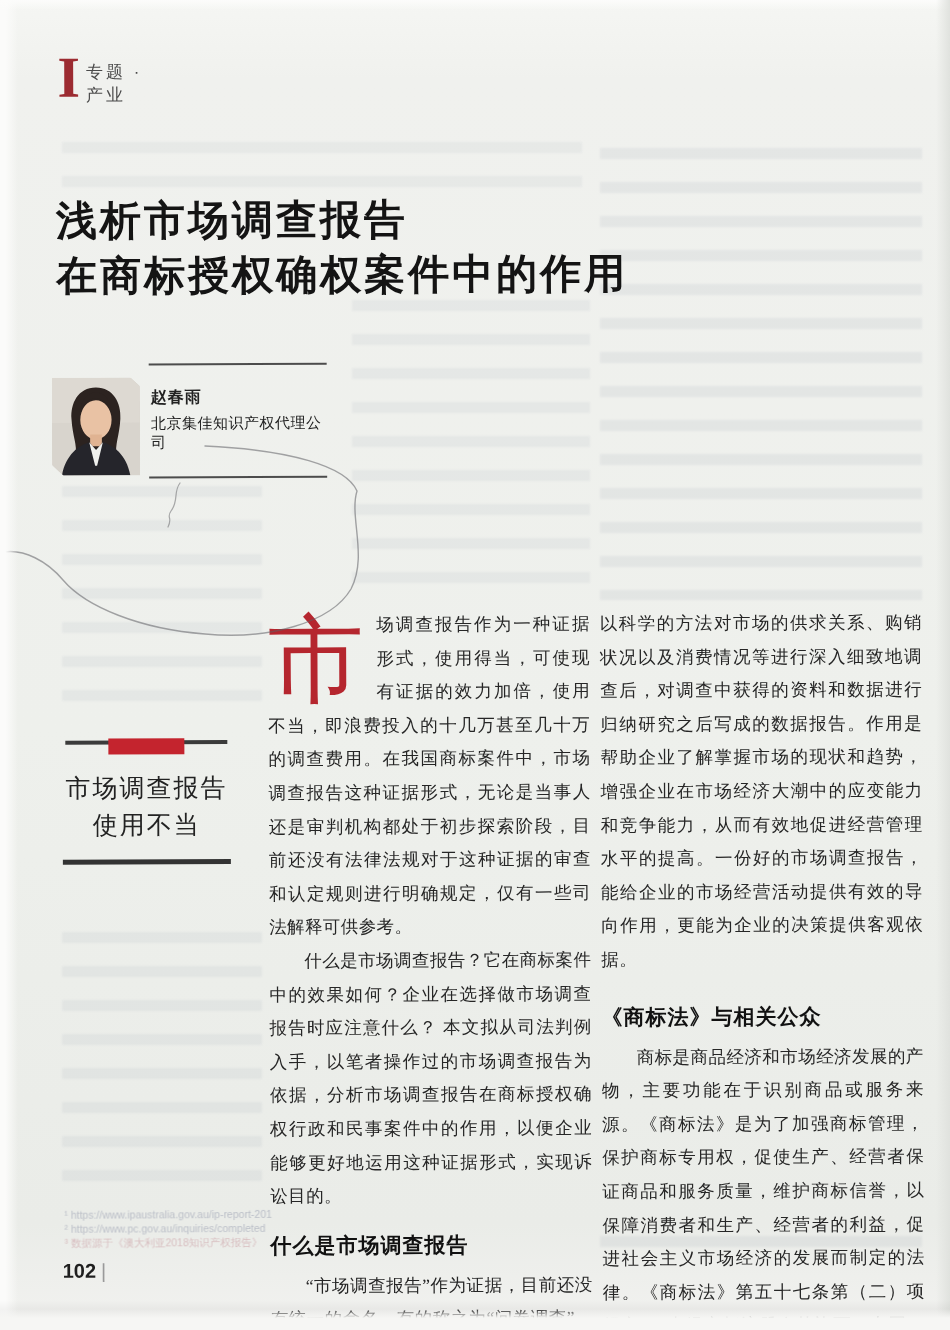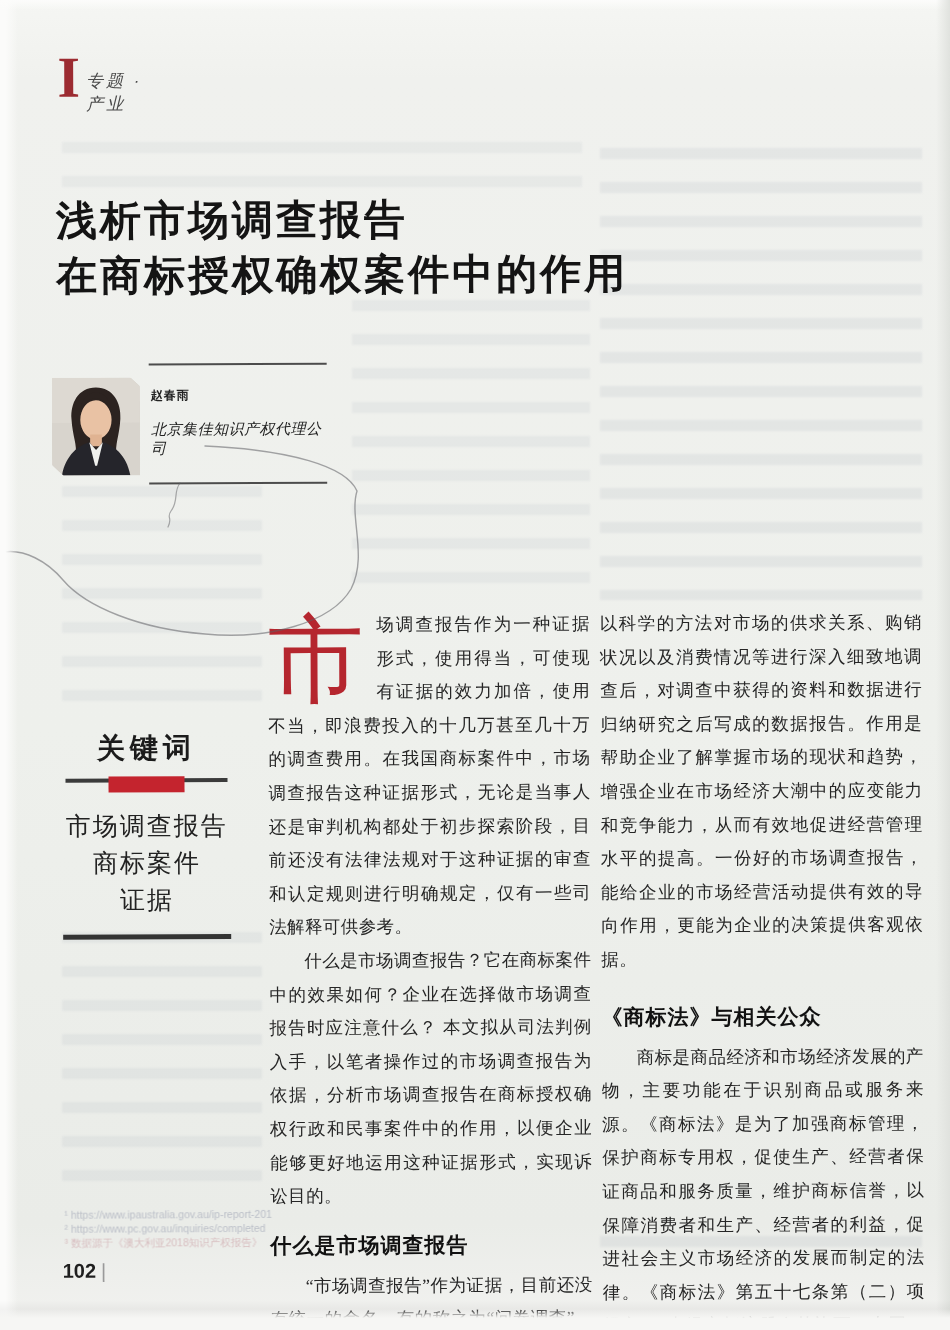--- a/index.html
+++ b/index.html
@@ -27,39 +27,39 @@
   .bleed { position:absolute;
     background:repeating-linear-gradient(180deg, rgba(108,118,146,0.085) 0 11px, rgba(108,118,146,0) 11px 34px);
     filter:blur(1.2px); pointer-events:none; }
 
   
   .maghead { position:absolute; left:60px; top:50px; }
   .mag-i { float:left; font-family:"Liberation Serif",serif; font-size:58px; line-height:52px;
            color:#9c2b31; font-weight:700; margin-right:6px; }
   .mag-name { font-family:"Liberation Serif",serif; font-size:20px; letter-spacing:2px;
               color:#7c2f35; font-weight:700; display:block; margin-top:2px; }
-  .mag-cn { font-size:17px; color:#4a4a4a; letter-spacing:3px; display:block; margin-top:18px;
-            font-family:"Liberation Sans",sans-serif;font-style:italic; }
+  .mag-cn { font-size:17px; color:#4a4a4a; letter-spacing:3px; display:block; margin-top:9px;
+            font-family:"Liberation Sans",sans-serif; }
 
   
   .title { position:absolute; left:58px; top:192px; font-family:"Liberation Sans",sans-serif;
            font-weight:700; font-size:41px; line-height:55px; letter-spacing:3px; color:#141414; }
 
   
   .author { position:absolute; left:53px; top:362px; width:300px; }
   .photo { position:absolute; left:0; top:14px; width:88px; height:98px;
            clip-path:polygon(0 0, 89% 0, 100% 9%, 100% 100%, 13% 100%, 0 89%);
            background:#d6d2cb; }
   .photo svg { width:100%; height:100%; display:block; }
   .author-meta { position:absolute; left:97px; top:0; width:180px; }
   .rule { height:2px; background:#4c4c4c; width:178px; }
-  .author-name { font-family:Liberation Sans, sans-serif; font-size:12px; font-weight:700;
-                 color:#222; margin:22px 0 16px 2px; letter-spacing:1px; }
+  .author-name { font-family:Liberation Sans, sans-serif; font-size:16px; font-weight:700;
+                 color:#222; margin:22px 0 6px 2px; letter-spacing:1px; }
   .author-aff  { font-family:"Liberation Sans",sans-serif; font-size:15px; color:#222;
-                 letter-spacing:0.5px; margin:0 7px 24px 2px;font-style:italic; }
+                 letter-spacing:0.5px; margin:0 7px 24px 2px; }
 
   
   .keywords { position:absolute; left:62px; top:728px; width:168px; text-align:center; }
   .kw-head { font-size:28px; font-weight:700; letter-spacing:5px; color:#1b1b1b;
              font-family:"Liberation Serif",serif; }
   .kw-bar { position:relative; height:18px; margin:8px 0 14px 0; }
   .kw-bar .dark { position:absolute; left:3px; right:3px; top:3px; height:4px; background:#3b3b3b; }
   .kw-bar .red  { position:absolute; left:46px; top:1px; width:76px; height:16px; background:#c4242e; }
   .kw-item { font-size:25px; line-height:37px; color:#222; letter-spacing:2px;
              font-family:"Liberation Serif",serif; }
@@ -134,28 +134,26 @@
       </div>
       <div class="author-meta">
         <div class="rule"></div>
         <div class="author-name">赵春雨</div>
         <div class="author-aff">北京集佳知识产权代理公司</div>
         <div class="rule"></div>
       </div>
     </div>
 
     <div class="keywords">
-      <div class="kw-head">关键词</div>
       <div class="kw-bar">
         <div class="dark"></div>
         <div class="red"></div>
       </div>
       <div class="kw-item">市场调查报告</div>
-      <div class="kw-item">商标案件</div>
-      <div class="kw-item">证据</div>
+      <div class="kw-item">使用不当</div>
       <div class="kw-bottom"></div>
     </div>
 
     <div class="col col-left">
       <p><span class="dropcap">市</span><span>场调查报告作为一种证据形式，使用得当，可使现有证据的效力加倍，使用不当，即浪费投入的十几万甚至几十万的调查费用。在我国商标案件中，市场调查报告这种证据形式，无论是当事人还是审判机构都处于初步探索阶段，目前还没有法律法规对于这种证据的审查和认定规则进行明确规定，仅有一些司法解释可供参考。</span></p>
       <p class="indent">什么是市场调查报告？它在商标案件中的效果如何？企业在选择做市场调查报告时应注意什么？ 本文拟从司法判例入手，以笔者操作过的市场调查报告为依据，分析市场调查报告在商标授权确权行政和民事案件中的作用，以便企业能够更好地运用这种证据形式，实现诉讼目的。</p>
       <div class="sec-head">什么是市场调查报告</div>
       <p class="indent">“市场调查报告”作为证据，目前还没有统一的命名，有的称之为“问卷调查”，有的称之为“社会调查报告”“品牌知名度报告”等等。它是经济调查报告的一个重要种类，是在</p>
     </div>
 

